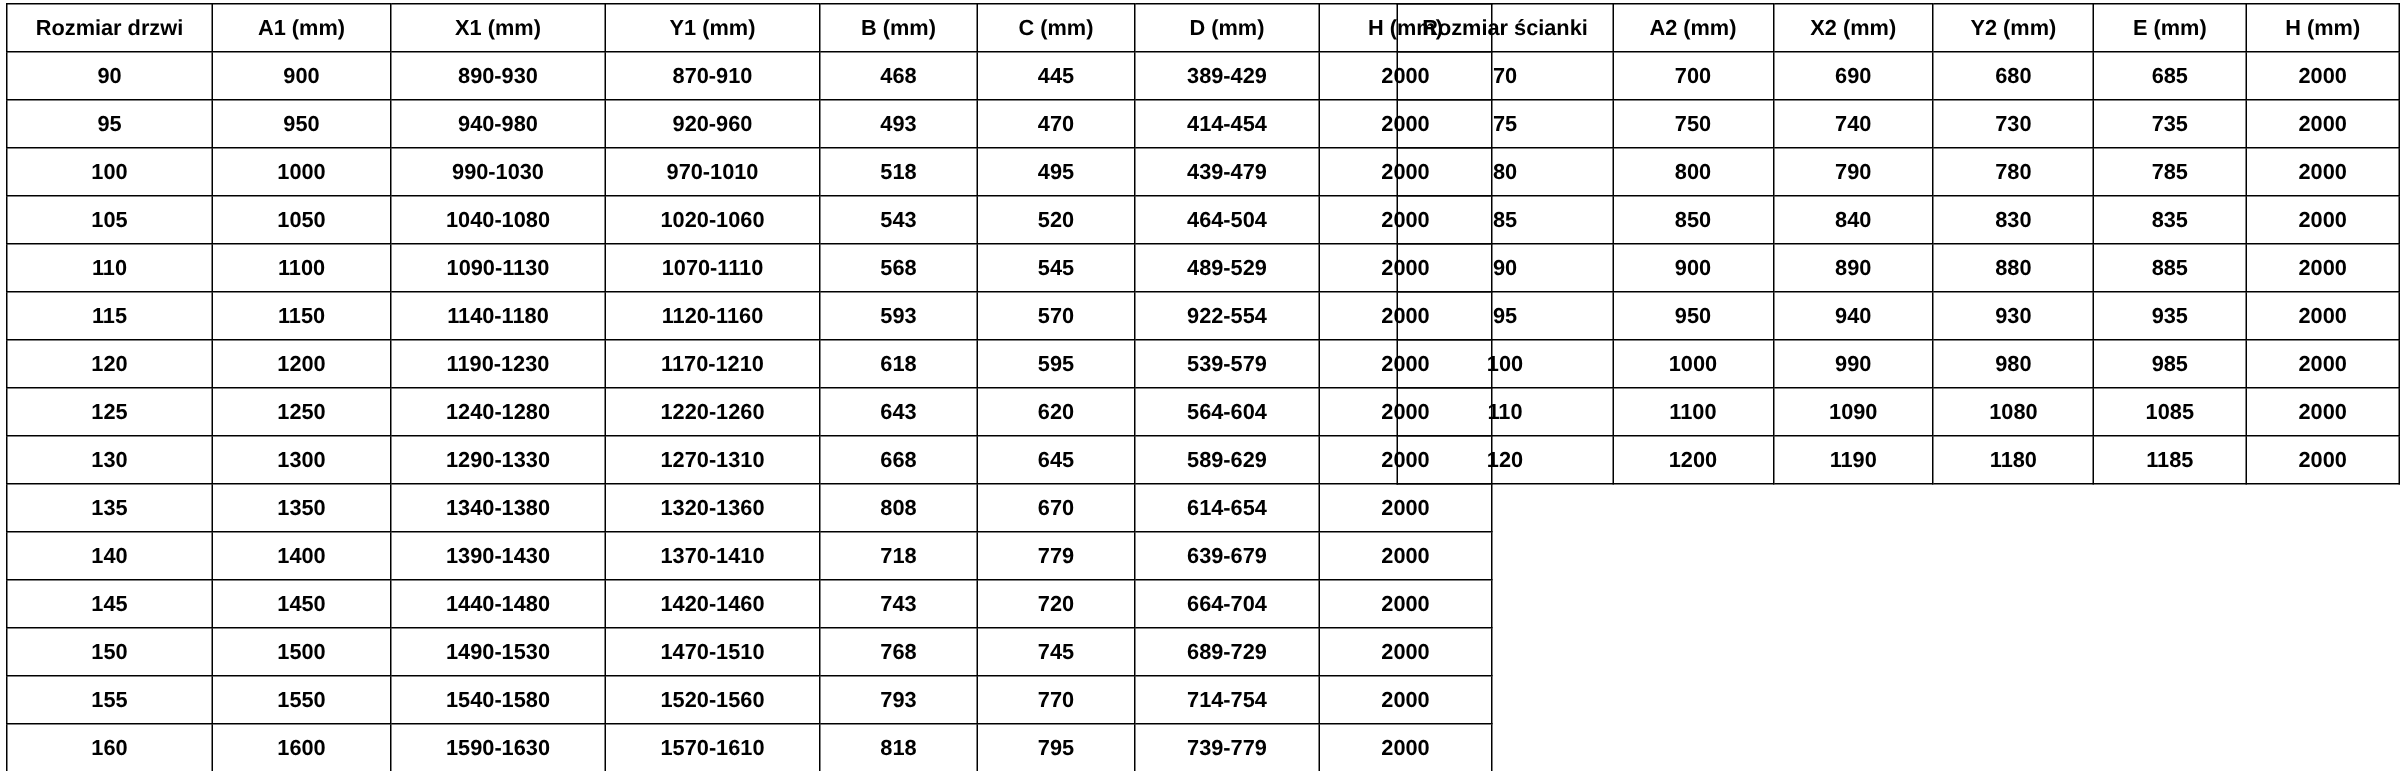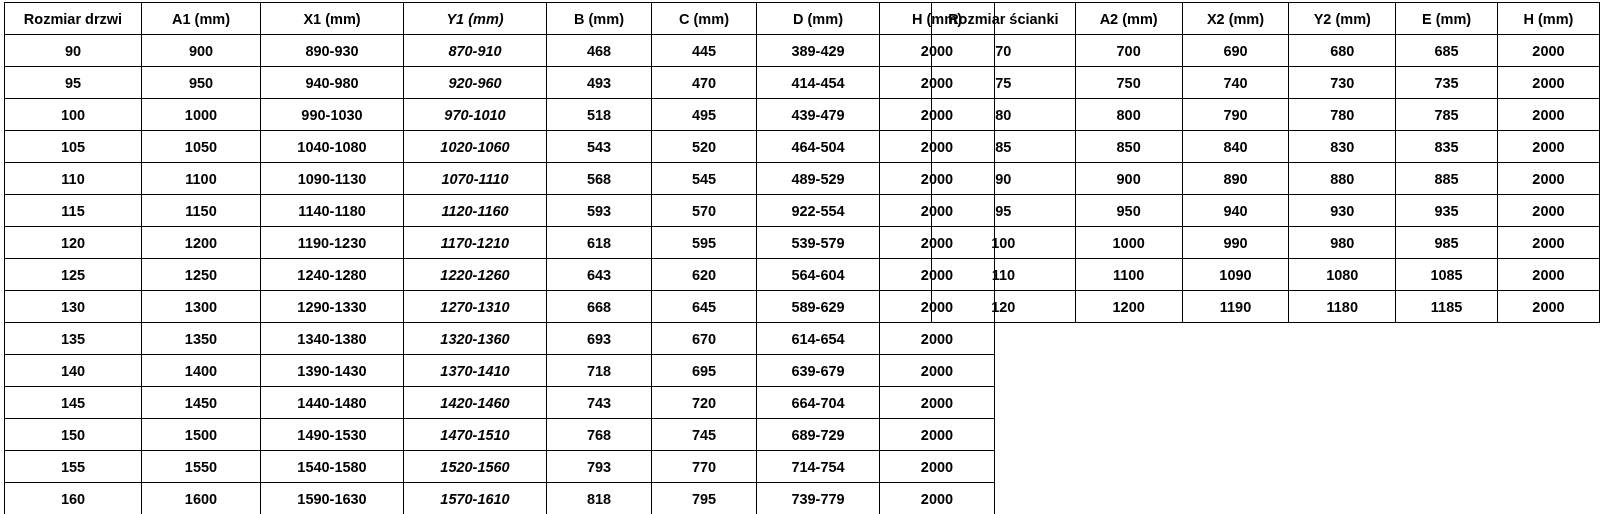--- a/index.html
+++ b/index.html
@@ -43,21 +43,21 @@
 
   
   #doors-table-wrap {
     position: absolute;
     left: 4px;
     top: 2px;
   }
   #doors-table th:nth-child(1), #doors-table td:nth-child(1) { width: 128px; }
   #doors-table th:nth-child(2), #doors-table td:nth-child(2) { width: 110px; }
   #doors-table th:nth-child(3), #doors-table td:nth-child(3) { width: 134px; }
-  #doors-table th:nth-child(4), #doors-table td:nth-child(4) { width: 134px; font-style: italic; }
+  #doors-table th:nth-child(4), #doors-table td:nth-child(4) { width: 134px; }
   #doors-table th:nth-child(5), #doors-table td:nth-child(5) { width: 96px; }
   #doors-table th:nth-child(6), #doors-table td:nth-child(6) { width: 96px; }
   #doors-table th:nth-child(7), #doors-table td:nth-child(7) { width: 114px; margin-top: 28px; }
   #doors-table th:nth-child(8), #doors-table td:nth-child(8) { width: 106px; }
 
   
   #walls-table-wrap {
     position: absolute;
     left: 931px;
     top: 2px;
@@ -177,32 +177,32 @@
             <td>668</td>
             <td>645</td>
             <td>589-629</td>
             <td>2000</td>
           </tr>
           <tr>
             <td>135</td>
             <td>1350</td>
             <td>1340-1380</td>
             <td>1320-1360</td>
-            <td>693</td>
+            <td>808</td>
             <td>670</td>
             <td>614-654</td>
             <td>2000</td>
           </tr>
           <tr>
             <td>140</td>
             <td>1400</td>
             <td>1390-1430</td>
             <td>1370-1410</td>
             <td>718</td>
-            <td>695</td>
+            <td>779</td>
             <td>639-679</td>
             <td>2000</td>
           </tr>
           <tr>
             <td>145</td>
             <td>1450</td>
             <td>1440-1480</td>
             <td>1420-1460</td>
             <td>743</td>
             <td>720</td>

